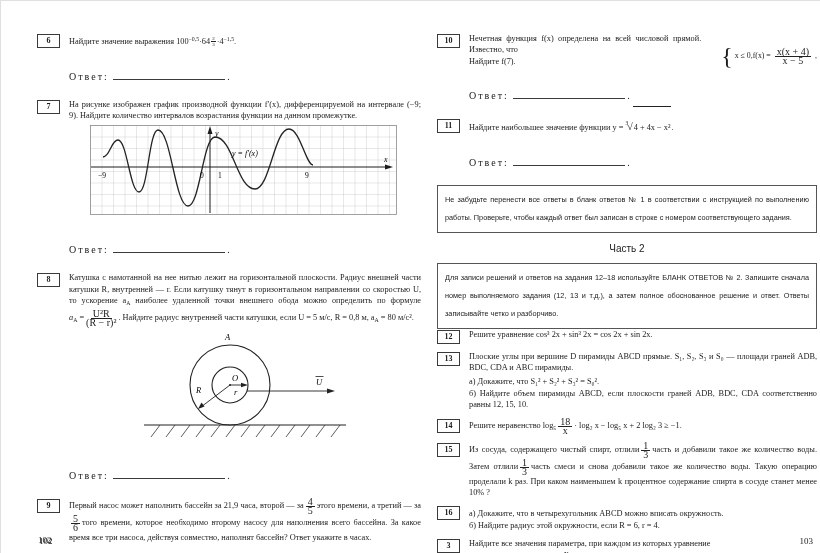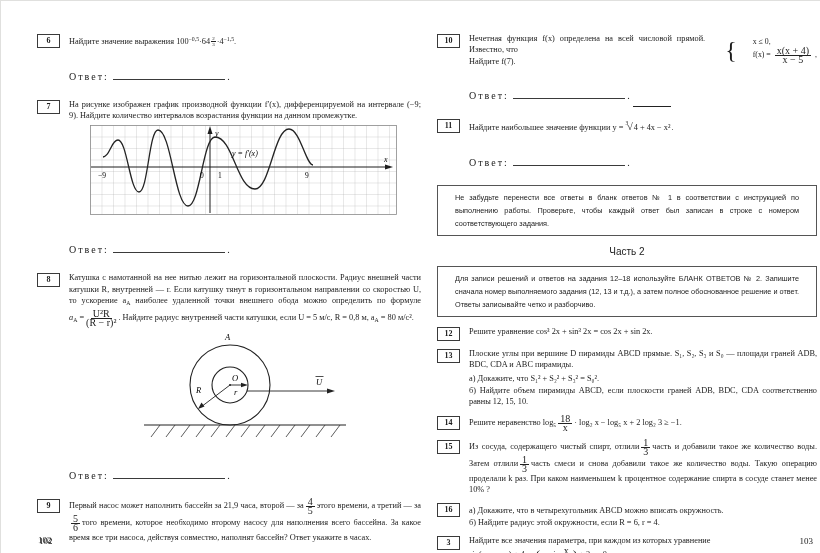--- a/index.html
+++ b/index.html
@@ -19,37 +19,37 @@
   .fr{display:inline-flex;flex-direction:column;align-items:center;vertical-align:middle;
       margin:0 2px;font-size:10px;line-height:8px;}
   .fr .n{border-bottom:0.8px solid #222;padding:0 2px;}
   .supfr{display:inline-flex;flex-direction:column;align-items:center;vertical-align:4px;
       margin:0 1px;font-size:5px;line-height:5.5px;}
   .supfr .n{border-bottom:0.6px solid #222;padding:0 1px;}
   .answer{font-size:10px;margin:23px 0 10px 0;}
   .answer .lbl{letter-spacing:2px;}
   .ansline{display:inline-block;width:112px;border-bottom:0.8px solid #3a3a3a;height:7px;margin-left:4px;}
   .fig-wrap{text-align:center;margin:4px 0 2px 0;}
-  .note-box{border:1px solid #555;padding:5px 17px;font-family:"Liberation Sans", sans-serif;
-            font-size:7.3px;line-height:13px;text-align:justify;margin-bottom:9px;color:#222;}
+  .note-box{border:1px solid #555;padding:5px 7px;font-family:"Liberation Sans", sans-serif;
+            font-size:7.3px;line-height:18px;text-align:justify;color:#222;}
   .part-head{font-family:"Liberation Sans", sans-serif;font-weight:normal;font-size:10px;
              text-align:center;margin:10px 0 9px 0;}
   .footer-num{position:absolute;bottom:8px;font-size:9px;}
   .fn-left{left:38px;}
   .fn-right{right:8px;}
   .sys{display:inline-flex;align-items:center;gap:2px;vertical-align:middle;}
   .sys .brace{font-size:24px;font-weight:300;line-height:22px;font-family:"Liberation Serif",serif;}
-  .sys .rows{display:flex;flex-direction:column;font-size:7.8px;line-height:10px;margin-left:14px;}
+  .sys .rows{display:flex;flex-direction:row;font-size:7.8px;line-height:10px;}
   .sysrow{display:flex;align-items:center;gap:2px;}
   .rootidx{font-size:5.5px;vertical-align:5px;margin-right:-1px;}
   .radical{font-size:10px;}
   .rad{border-top:0.8px solid #222;padding:16px 1px;}
   .items{margin-top:3px;}
   .bigp{font-size:13px;vertical-align:middle;font-weight:300;}
-  .p10flex{display:flex;gap:20px;align-items:center;}
+  .p10flex{display:flex;gap:20px;align-items:flex-end;}
   .p10text{flex:1;}
   svg text{font-family:"Liberation Serif", serif;}
   .it{font-style:italic;}
 </style>
 </head>
 <body>
 
 <div class="sheet">
 
   <div class="page page-left">

